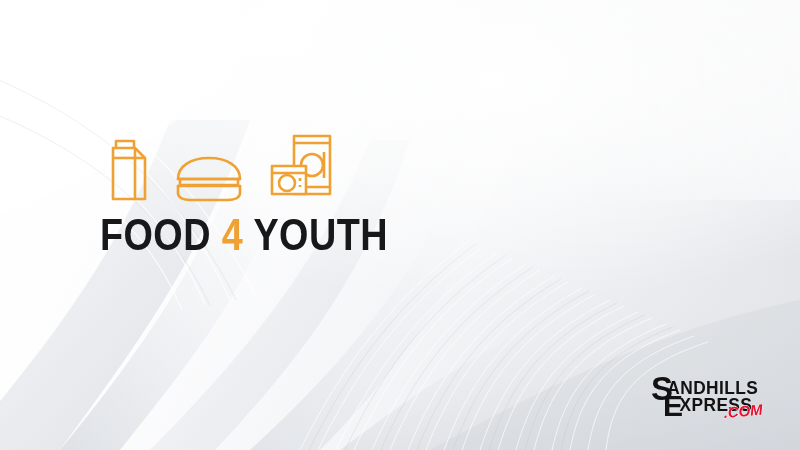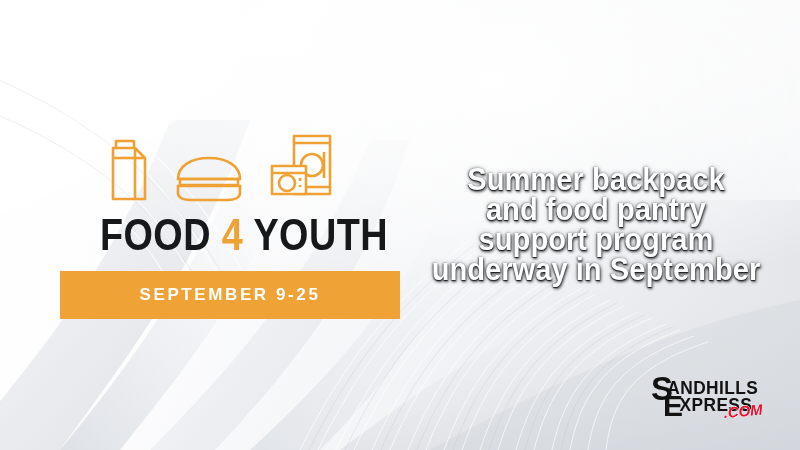--- a/index.html
+++ b/index.html
@@ -246,31 +246,22 @@
           <circle cx="19" cy="51" r="8"></circle>
           <path d="M32,46 L32,49"></path>
           <path d="M32,53 L32,55"></path>
         </g>
       </svg>
 
     </div>
 
     <div id="food4youth"><span>FOOD </span><span class="num4">4</span><span> YOUTH</span></div>
 
-    <div id="date-banner">
-      <span>SEPTEMBER 9-25</span>
-    </div>
   </div>
 
-  <div id="headline">
-    <span class="hl">Summer backpack</span>
-    <span class="hl">and food pantry</span>
-    <span class="hl">support program</span>
-    <span class="hl">underway in September</span>
-  </div>
 
   <svg id="logo" viewBox="0 0 128 50" aria-hidden="false">
 
     <text x="1" y="30" font-family="'Liberation Sans Narrow','Liberation Sans',sans-serif" font-size="33" font-weight="bold" fill="#121212">S</text>
 
     <text x="17" y="23" font-family="'Liberation Sans Narrow','Liberation Sans',sans-serif" font-size="17" font-weight="bold" fill="#121212" letter-spacing="0.4" transform="scale(1.02,1.12) translate(0,-1.5)">ANDHILLS</text>
 
     <text x="13" y="46" font-family="'Liberation Sans Narrow','Liberation Sans',sans-serif" font-size="30" font-weight="bold" fill="#121212">E</text>
 
     <text x="29" y="40" font-family="'Liberation Sans Narrow','Liberation Sans',sans-serif" font-size="17" font-weight="bold" fill="#121212" letter-spacing="0.4" transform="scale(1.02,1.12) translate(0,-3.5)">XPRESS</text>

